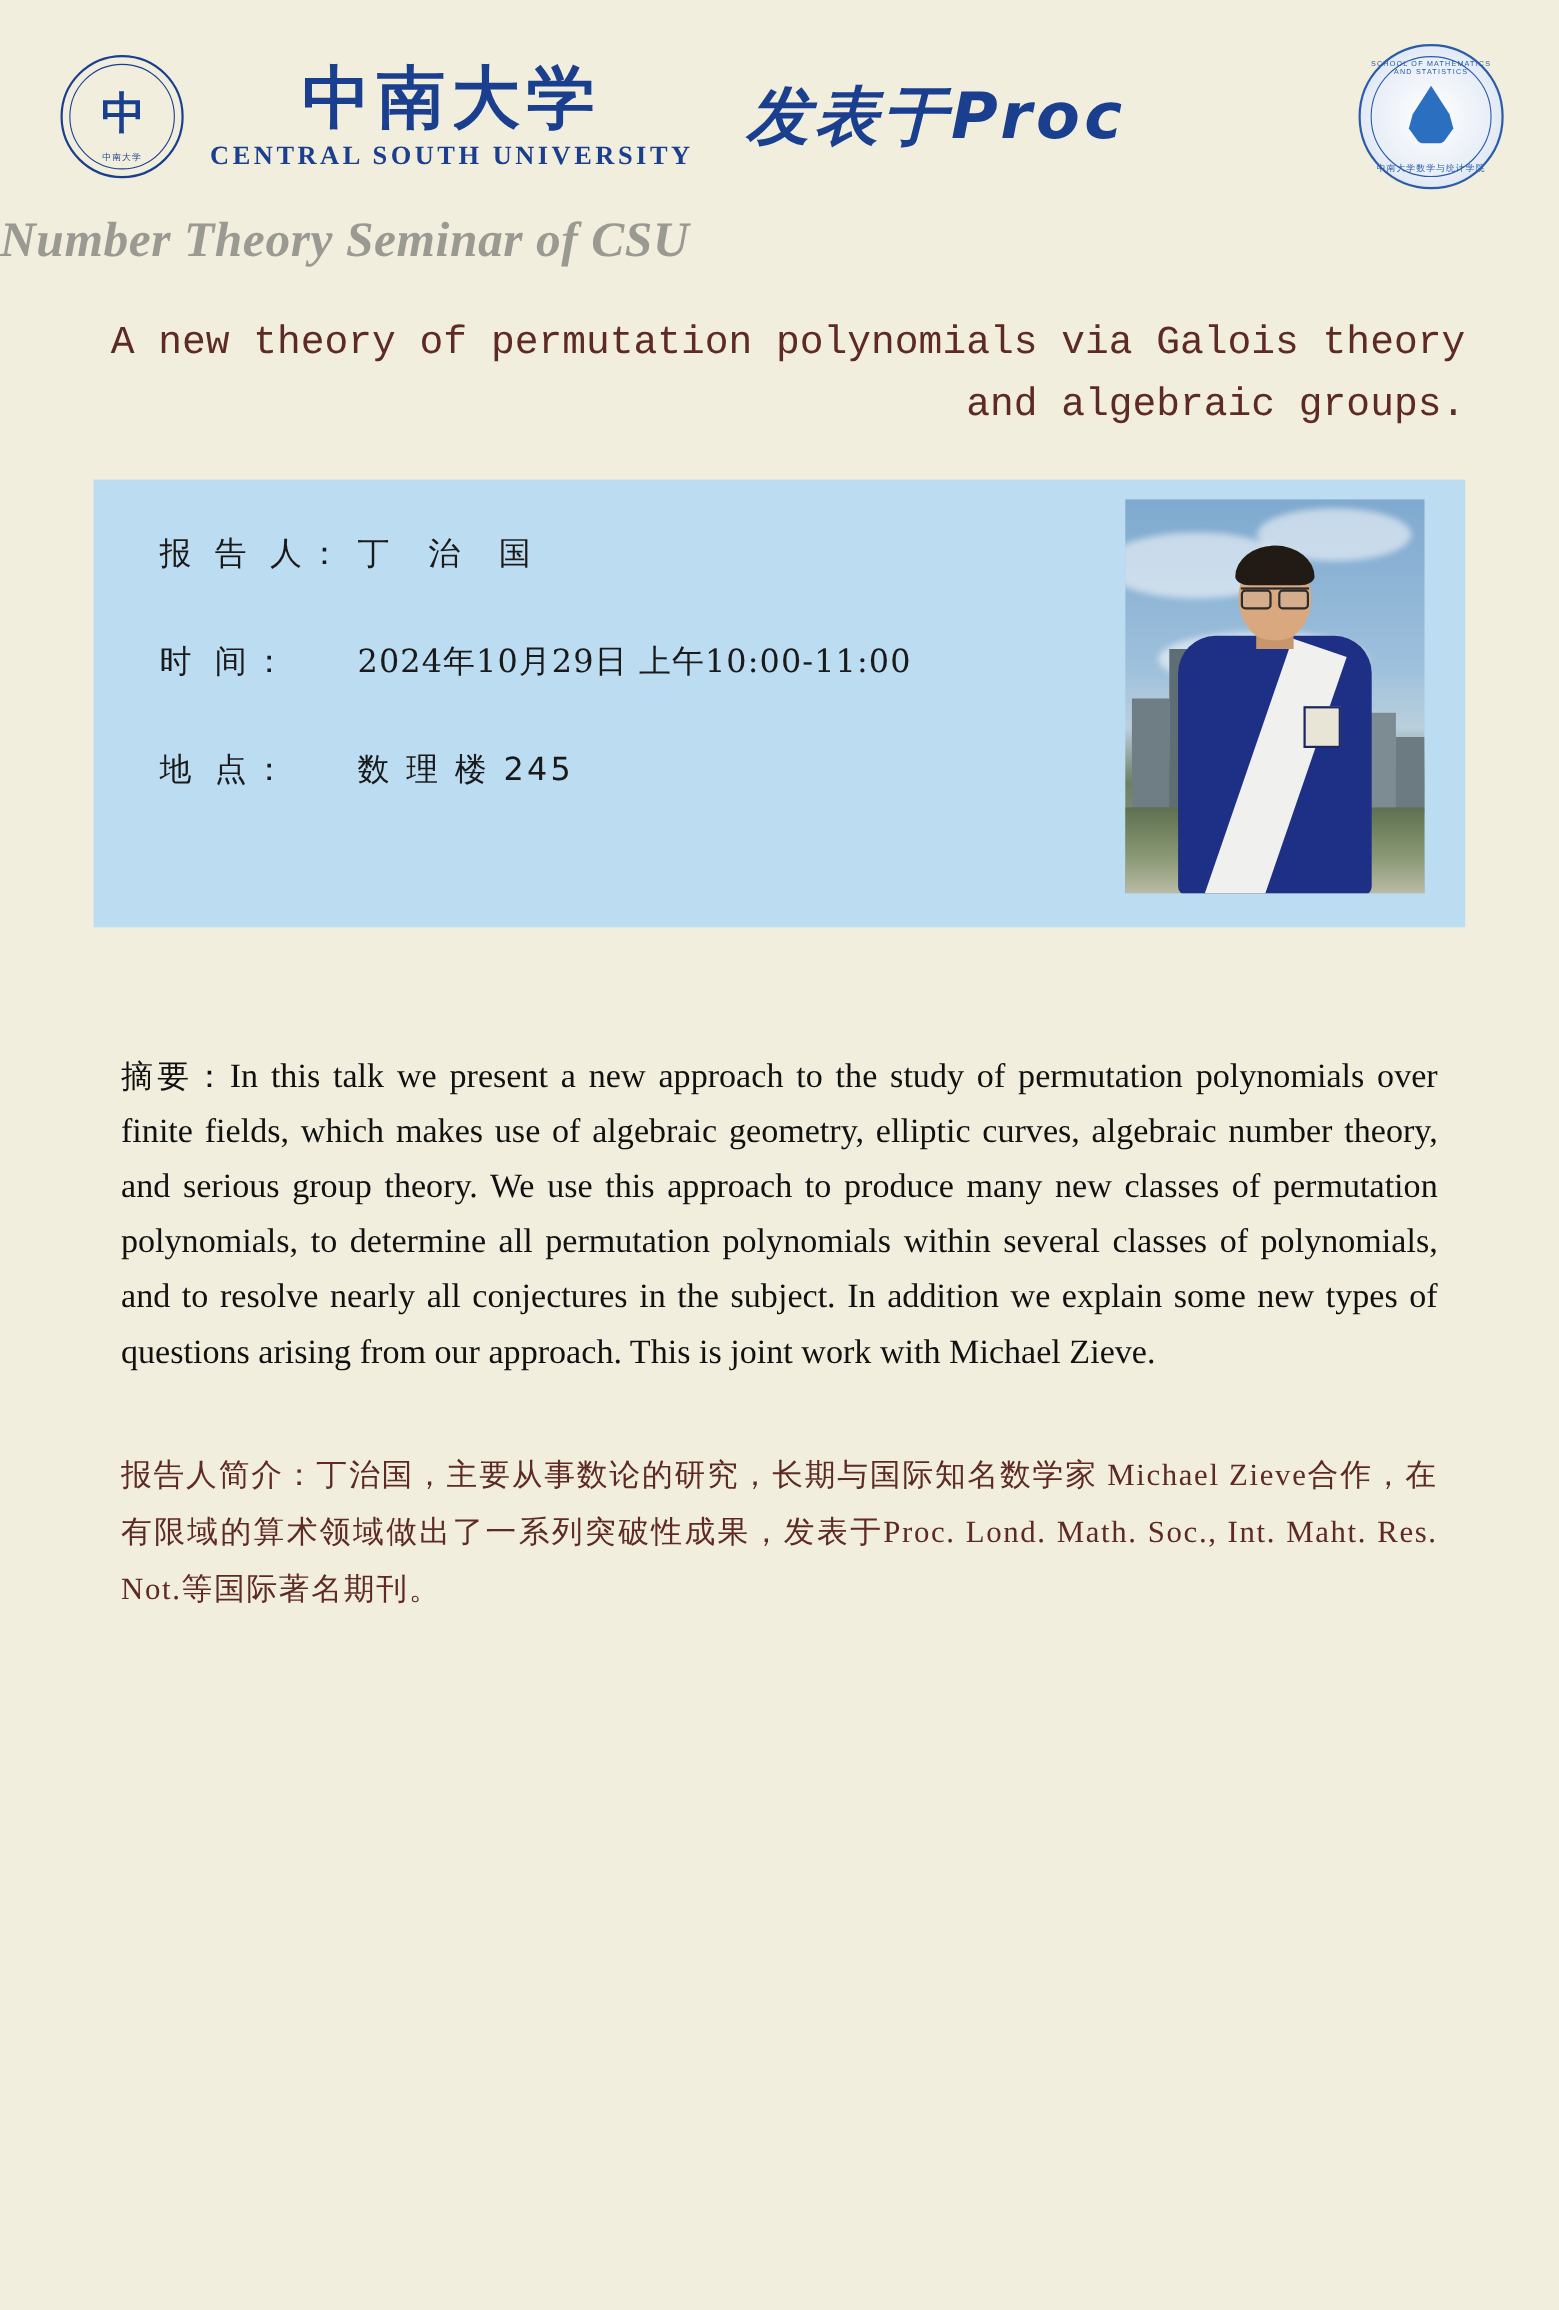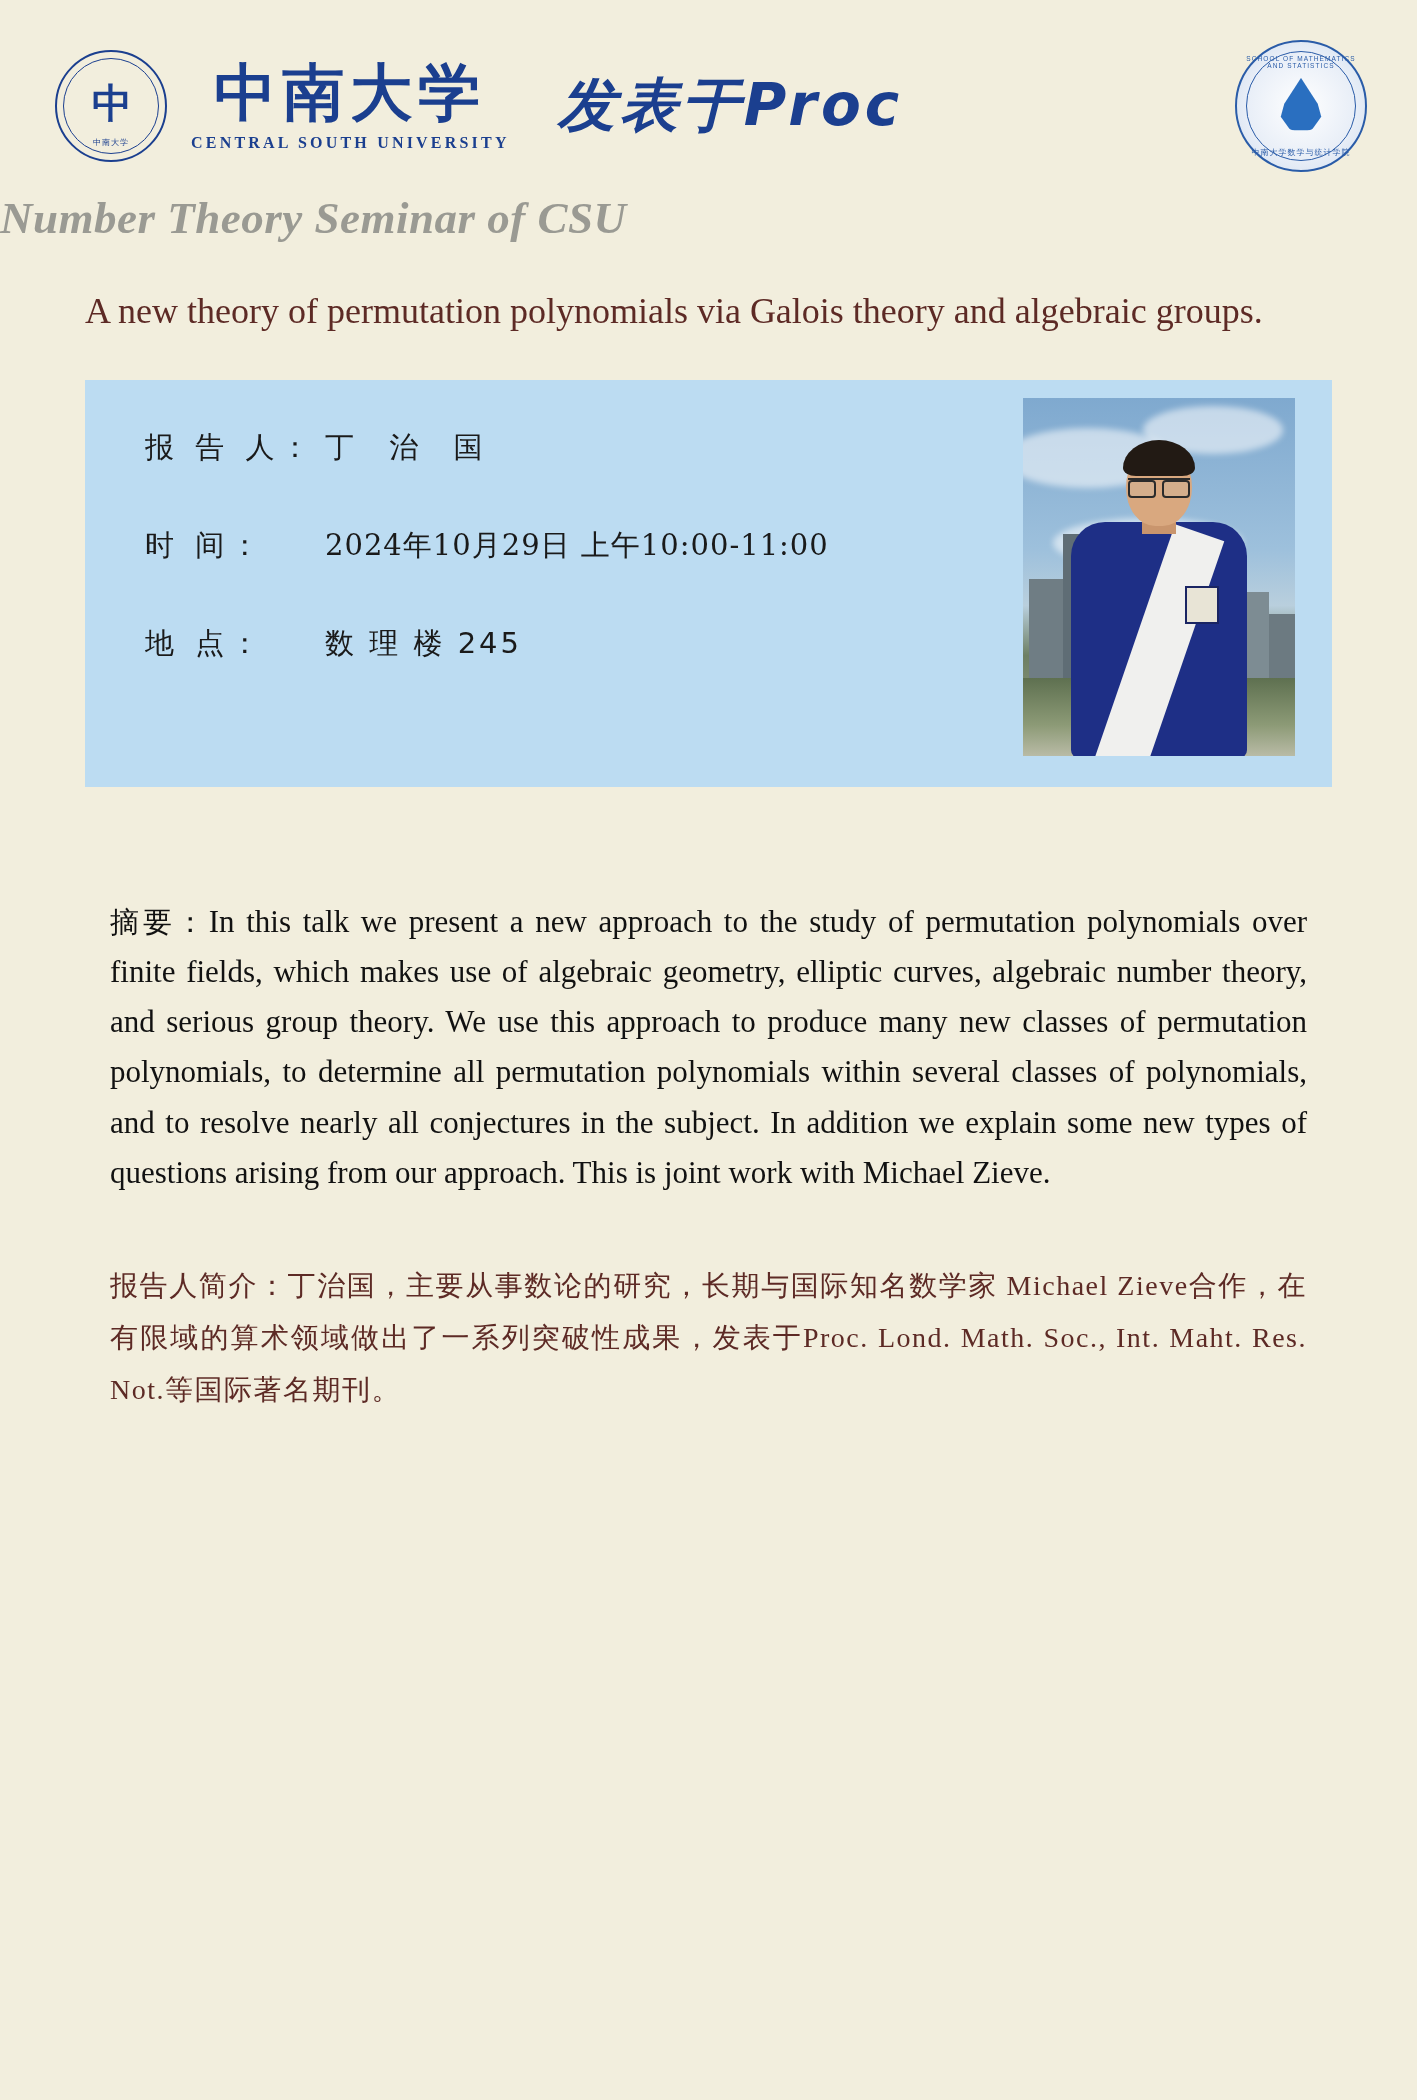--- a/index.html
+++ b/index.html
@@ -77,21 +77,21 @@
   .csu-name .cn {
     font-family: "DejaVu Sans", sans-serif;
     font-size: 62px;
     font-weight: bold;
     color: #1b3f8f;
     letter-spacing: 6px;
     line-height: 1.05;
   }
   .csu-name .en {
     font-family: "Liberation Serif", serif;
-    font-size: 16px;
+    font-size: 24px;
     font-weight: bold;
     color: #1b3f8f;
     letter-spacing: 3.2px;
     margin-top: 8px;
   }
 
   .school-name {
     margin-left: 48px;
     font-family: "DejaVu Sans", sans-serif;
     font-size: 58px;
@@ -158,22 +158,22 @@
     font-family: "Liberation Serif", serif;
     font-style: italic;
     font-weight: bold;
     font-size: 45px;
     color: #9a9a93;
     margin-top: 42px;
     letter-spacing: 0.5px;
   }
 
   .talk-title {
-    text-align: left;
-    font-family: Liberation Serif, serif;
+    text-align: right;
+    font-family: Liberation Mono, monospace;
     font-size: 36px;
     color: #5d2a25;
     line-height: 1.55;
     margin: 40px 85px 0 85px;
   }
 
   
   .info-box {
     margin: 40px 85px 0 85px;
     background: #bcdcf2;

